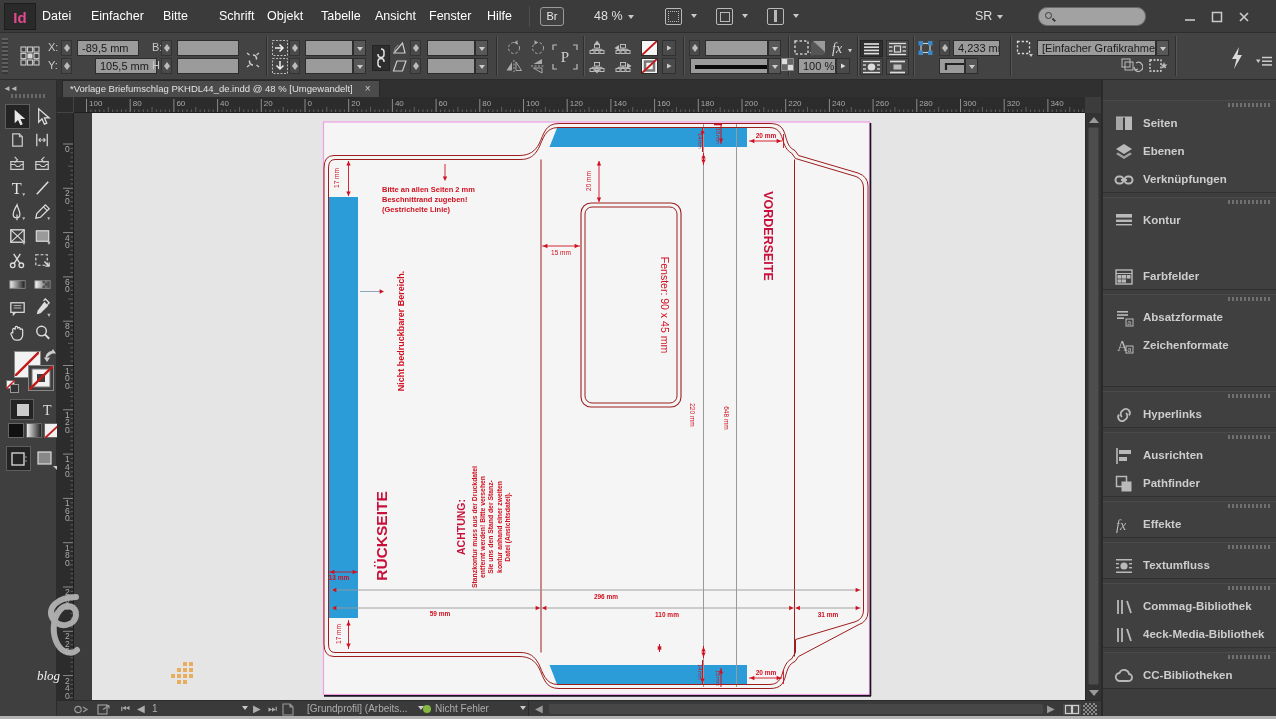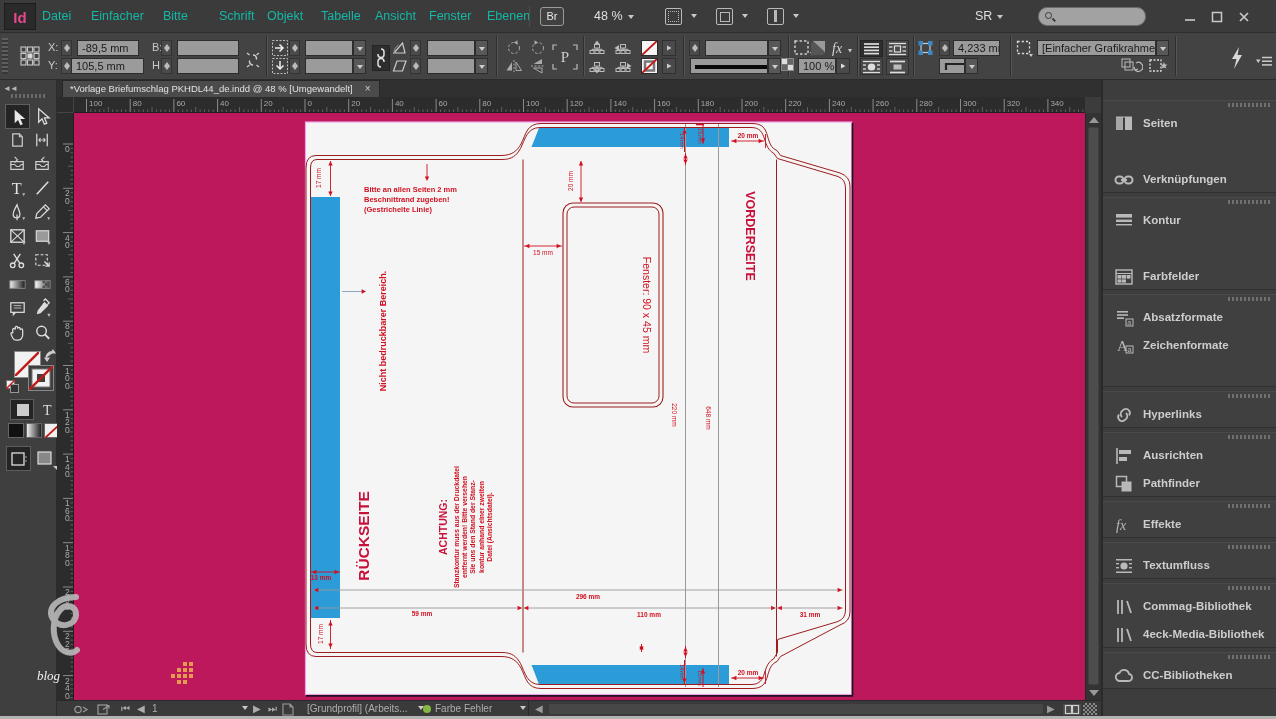--- a/index.html
+++ b/index.html
@@ -3,21 +3,21 @@
 <meta charset="utf-8">
 <style>
   * { margin:0; padding:0; box-sizing:border-box; }
   html,body { width:1276px; height:719px; overflow:hidden; }
   body { font-family:"Liberation Sans", sans-serif; background:#3c3c3c; position:relative; }
   .abs { position:absolute; }
 
   
   #menubar { left:0; top:0; width:1276px; height:33px; background:#3b3b3b; border-bottom:1px solid #2e2e2e; }
   #app-logo { left:4px; top:3px; width:32px; height:27px; background:#2a2a2a; color:#e2498f; font-weight:bold; font-size:15px; text-align:center; line-height:27px; border:1px solid #1d1d1d; }
-  .menu-item { top:0; height:33px; line-height:33px; color:#14b8a6; font-size:12.5px; }
+  .menu-item { top:0; height:33px; line-height:33px; color:#ffffff; font-size:12.5px; }
   #menubar .vsep { top:6px; width:1px; height:21px; background:#4e4e4e; }
   #br-btn { left:540px; top:7px; width:24px; height:19px; border:1px solid #9a9a9a; border-radius:3px; color:#e8e8e8; font-size:11px; text-align:center; line-height:17px; background:#414141; }
   #zoom-ctl { left:594px; top:0; height:33px; line-height:33px; color:#e0e0e0; font-size:12.5px; }
   .dd-arrow { display:inline-block; width:0; height:0; border-left:3.5px solid transparent; border-right:3.5px solid transparent; border-top:4px solid #c9c9c9; vertical-align:middle; margin-left:5px; }
   .mb-icon { top:8px; width:17px; height:17px; border:1.4px solid #b9b9b9; border-radius:2px; }
   .mb-icon.i1:before { content:""; position:absolute; left:2px; top:2px; width:9px; height:9px; border:1px dotted #b9b9b9; }
   .mb-icon.i2:before { content:""; position:absolute; left:3px; top:3px; width:8px; height:8px; border:1.2px solid #b9b9b9; }
   .mb-icon.i3:before { content:""; position:absolute; left:6px; top:1px; width:3px; height:12px; background:#b9b9b9; }
   .mb-dd { top:14px; }
   #workspace { left:975px; top:0; height:33px; line-height:33px; color:#dedede; font-size:12.5px; }
@@ -54,21 +54,21 @@
   #tb-collapse { left:3px; top:4px; color:#b5b5b5; font-size:8px; letter-spacing:-1px; }
   #tb-grip { left:11px; top:14px; width:34px; height:4px; background:repeating-linear-gradient(90deg,#6a6a6a 0 2px, #3f3f3f 2px 4px); }
   .tool { width:25px; height:25px; }
   .tool.sel { background:#242424; border:1px solid #5e5e5e; }
   .tool svg { position:absolute; left:2px; top:2px; }
 
   
   #ruler-corner { left:57px; top:97px; width:17px; height:16px; background:#2c2c2c; border-right:1px solid #444; border-bottom:1px solid #444; }
   #hruler { left:74px; top:97px; width:1011px; height:16px; background:#2c2c2c; border-bottom:1px solid #1f1f1f; overflow:hidden; }
   #vruler { left:57px; top:113px; width:17px; height:587px; background:#2c2c2c; border-right:1px solid #1f1f1f; overflow:hidden; }
-  #canvas { left:74px; top:113px; width:1011px; height:587px; background:#be185d; overflow:hidden; }
+  #canvas { left:92px; top:113px; width:1011px; height:587px; background:#e5e5e5; overflow:hidden; }
 
   
   #vscroll { left:1085px; top:113px; width:16px; height:587px; background:#333333; border-left:1px solid #292929; }
   #vscroll .thumb { left:2px; top:14px; width:11px; height:558px; background:#4d4d4d; border:1px solid #404040; border-radius:2px; }
 
   
   #statusbar { left:57px; top:700px; width:1044px; height:16px; background:#3a3a3a; border-top:1px solid #2a2a2a; color:#adadad; font-size:10px; }
   #statusbar .txt { top:0; height:16px; line-height:16px; white-space:nowrap; }
   .sb-arr { top:5px; }
 
@@ -89,21 +89,21 @@
   <div id="app-logo" class="abs">Id</div>
   <div id="menu-items">
       <div class="menu-item abs" style="left: 42px;">Datei</div>
       <div class="menu-item abs" style="left: 91px;">Einfacher</div>
       <div class="menu-item abs" style="left: 163px;">Bitte</div>
       <div class="menu-item abs" style="left: 219px;">Schrift</div>
       <div class="menu-item abs" style="left: 267px;">Objekt</div>
       <div class="menu-item abs" style="left: 321px;">Tabelle</div>
       <div class="menu-item abs" style="left: 375px;">Ansicht</div>
       <div class="menu-item abs" style="left: 429px;">Fenster</div>
-      <div class="menu-item abs" style="left: 487px;">Ebenen</div>
+      <div class="menu-item abs" style="left: 487px;">Hilfe</div>
     </div>
   <div class="vsep abs" style="left:529px"></div>
   <div id="br-btn" class="abs">Br</div>
   <div id="zoom-ctl" class="abs"><span>48 %</span><span class="dd-arrow"></span></div>
   <div class="mb-icon i1 abs" style="left:665px"></div>
     <span class="dd-arrow abs mb-dd" style="left:686px"></span>
   <div class="mb-icon i2 abs" style="left:716px"></div>
     <span class="dd-arrow abs mb-dd" style="left:737px"></span>
   <div class="mb-icon i3 abs" style="left:767px"></div>
     <span class="dd-arrow abs mb-dd" style="left:788px"></span>
@@ -146,21 +146,21 @@
         <rect x="7.5" y="14" width="5" height="5" fill="none" stroke="#c9c9c9" stroke-width="1.1"></rect>
         <line x1="12.5" y1="16.5" x2="14" y2="16.5" stroke="#9a9a9a"></line>
         <rect x="14" y="14" width="5" height="5" fill="none" stroke="#c9c9c9" stroke-width="1.1"></rect>
       </svg></div>
   <div id="cp-widgets">
       <div class="cp-label abs row1" style="left:48px">X:</div>
       <div class="cp-stepper abs row1" style="left:61px"></div>
       <div class="cp-field abs row1" style="left:77px; width:62px">-89,5 mm</div>
       <div class="cp-label abs row2" style="left:48px">Y:</div>
       <div class="cp-stepper abs row2" style="left:61px"></div>
-      <div class="cp-field abs row2" style="left:71px; width:73px">105,5 mm</div>
+      <div class="cp-field abs row2" style="left:95px; width:62px">105,5 mm</div>
       <div class="cp-label abs row1" style="left:152px">B:</div>
       <div class="cp-stepper abs row1" style="left:161px"></div>
       <div class="cp-field abs row1" style="left:177px; width:62px"></div>
       <div class="cp-label abs row2" style="left:152px">H:</div>
       <div class="cp-stepper abs row2" style="left:161px"></div>
       <div class="cp-field abs row2" style="left:177px; width:62px"></div>
       <div class="abs" style="left:245px; top:14px; width:16px; height:26px"><svg width="16" height="26">
           <g stroke="#cfcfcf" stroke-width="1.5" fill="none">
             <path d="M8 8 a3.5 3.5 0 0 1 3.5 3.5 v1"></path>
             <path d="M8 18 a3.5 3.5 0 0 1 -3.5 -3.5 v-1"></path>
@@ -1146,21 +1146,21 @@
   <div class="txt abs" style="left:95px">1</div>
   <span class="dd-arrow abs sb-arr" style="left:180px"></span>
   <div class="txt abs" style="left:196px">▶</div>
   <div class="txt abs" style="left:211px">⏭</div>
   <svg class="abs" style="left:224px;top:2px" width="14" height="13">
       <path d="M2 1 h7 l3 3 v8 h-10 z M9 1 v3 h3" fill="none" stroke="#9a9a9a" stroke-width="1.1"></path>
     </svg>
   <div class="txt abs" style="left:250px">[Grundprofil] (Arbeits...</div>
   <span class="dd-arrow abs sb-arr" style="left:356px"></span>
   <div class="abs" style="left:366px; top:4px; width:8px; height:8px; border-radius:50%; background:#85b83e;"></div>
-  <div class="txt abs" style="left:378px">Farbe Fehler</div>
+  <div class="txt abs" style="left:378px">Nicht Fehler</div>
   <span class="dd-arrow abs sb-arr" style="left:458px"></span>
   <div class="abs" style="left:471px; top:0; width:1px; height:16px; background:#2a2a2a;"></div>
   <div class="txt abs" style="left:478px; color:#9a9a9a;">◀</div>
   <div class="abs" style="left:492px; top:3px; width:494px; height:10px; background:#474747; border-radius:2px;"></div>
   <div class="txt abs" style="left:990px; color:#9a9a9a;">▶</div>
   <svg class="abs" style="left:1005px;top:2px" width="20" height="13">
       <rect x="1" y="1" width="18" height="11" fill="#4a4a4a"></rect>
       <rect x="3.5" y="2.5" width="6" height="8" fill="none" stroke="#cfcfcf" stroke-width="1.2"></rect>
       <rect x="10.5" y="2.5" width="6" height="8" fill="none" stroke="#cfcfcf" stroke-width="1.2"></rect>
     </svg>
@@ -1173,20 +1173,29 @@
       <div class="dock-item" style="top:9px">
         <span class="ic"><svg width="20" height="20">
             <g fill="#b9b9b9">
               <path d="M2 3 h7 v13 h-7 z" opacity=".85"></path>
               <path d="M11 3 h7 v13 h-7 z"></path>
               <rect x="9.2" y="2" width="1.6" height="15" fill="#3d3d3d"></rect>
               <path d="M2 3 h16" stroke="#b9b9b9" fill="none"></path>
             </g>
           </svg></span>
         <span class="lb">Seiten</span>
+      </div>
+      <div class="dock-item" style="top:37px">
+        <span class="ic"><svg width="20" height="20">
+            <g fill="#b9b9b9">
+              <path d="M10 2 L18 7 L10 12 L2 7 Z"></path>
+              <path d="M4 10.5 L2 12 L10 17 L18 12 L16 10.5 L10 14.2 Z" opacity=".8"></path>
+            </g>
+          </svg></span>
+        <span class="lb">Ebenen</span>
       </div>
       <div class="dock-item" style="top:65px">
         <span class="ic"><svg width="20" height="20">
             <g fill="none" stroke="#b9b9b9" stroke-width="2">
               <rect x="1.5" y="6.5" width="8" height="7" rx="3.5"></rect>
               <rect x="10.5" y="6.5" width="8" height="7" rx="3.5"></rect>
               <line x1="7" y1="10" x2="13" y2="10"></line>
             </g>
           </svg></span>
         <span class="lb">Verknüpfungen</span>

